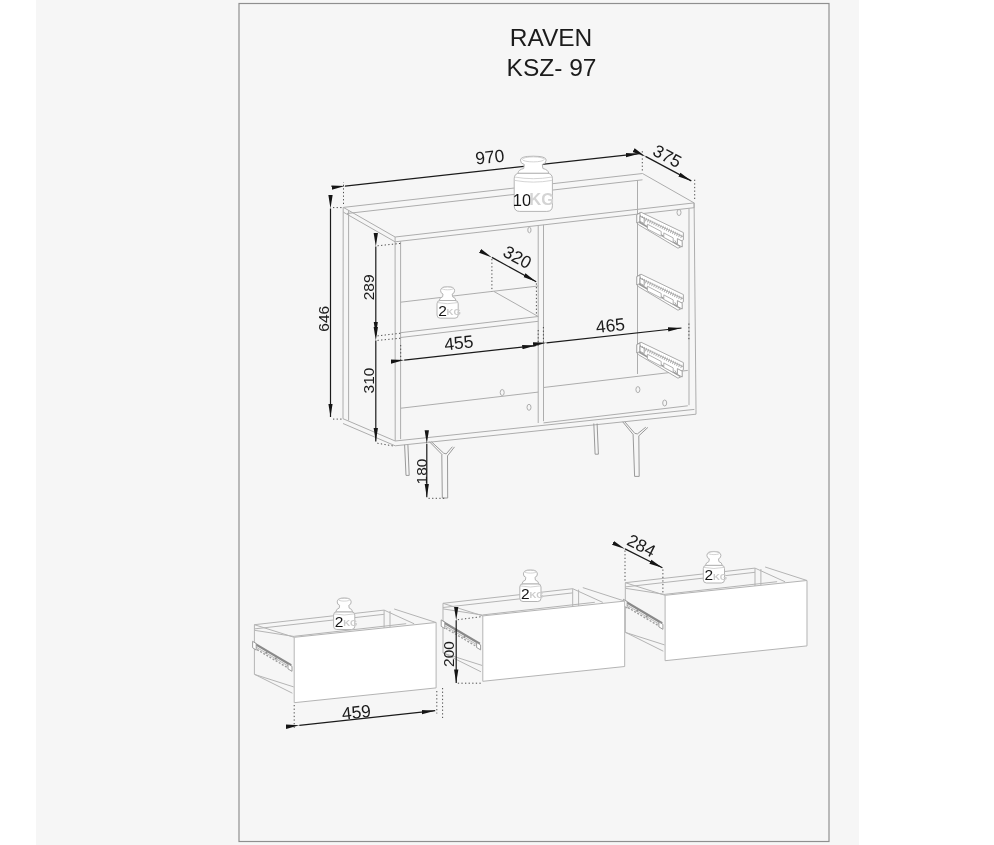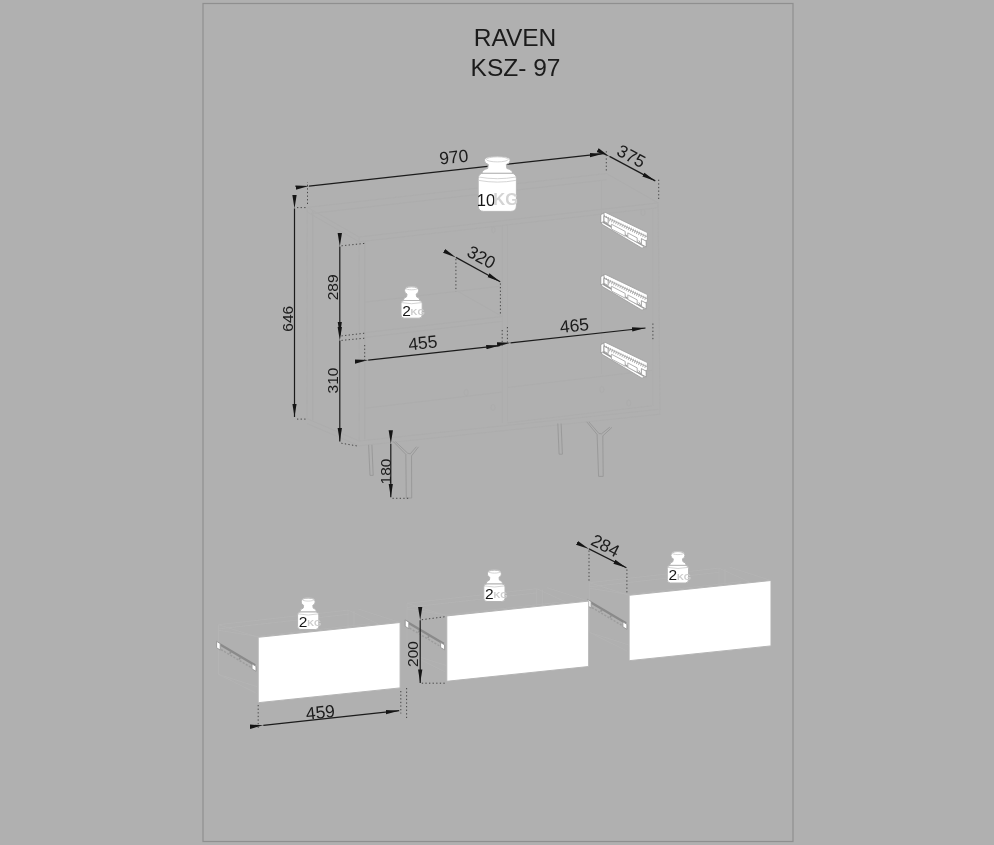--- a/index.html
+++ b/index.html
@@ -1,16 +1,16 @@
 <!DOCTYPE html>
 <html><head>
 <meta charset="utf-8">
 <style>
   html,body{margin:0;padding:0;background:#ffffff;}
-  #page{position:relative;width:994px;height:845px;background:#84cc16;overflow:hidden;filter:grayscale(100%);}
+  #page{position:relative;width:823px;height:845px;background:#fef9c3;overflow:hidden;filter:grayscale(100%);margin-left:36px;}
   svg{position:absolute;top:0;left:0;}
   text{font-family:"Liberation Sans", sans-serif;opacity:0.999;}
 </style>
 </head>
 <body>
 <div id="page">
 <svg width="994" height="845" viewBox="0 0 994 845">
 <defs>
   <marker id="arr" markerUnits="userSpaceOnUse" markerWidth="16" markerHeight="8" refX="13.5" refY="4" orient="auto">
     <path d="M0,1.85 L13.5,4 L0,6.15 z" fill="#151515"></path>

